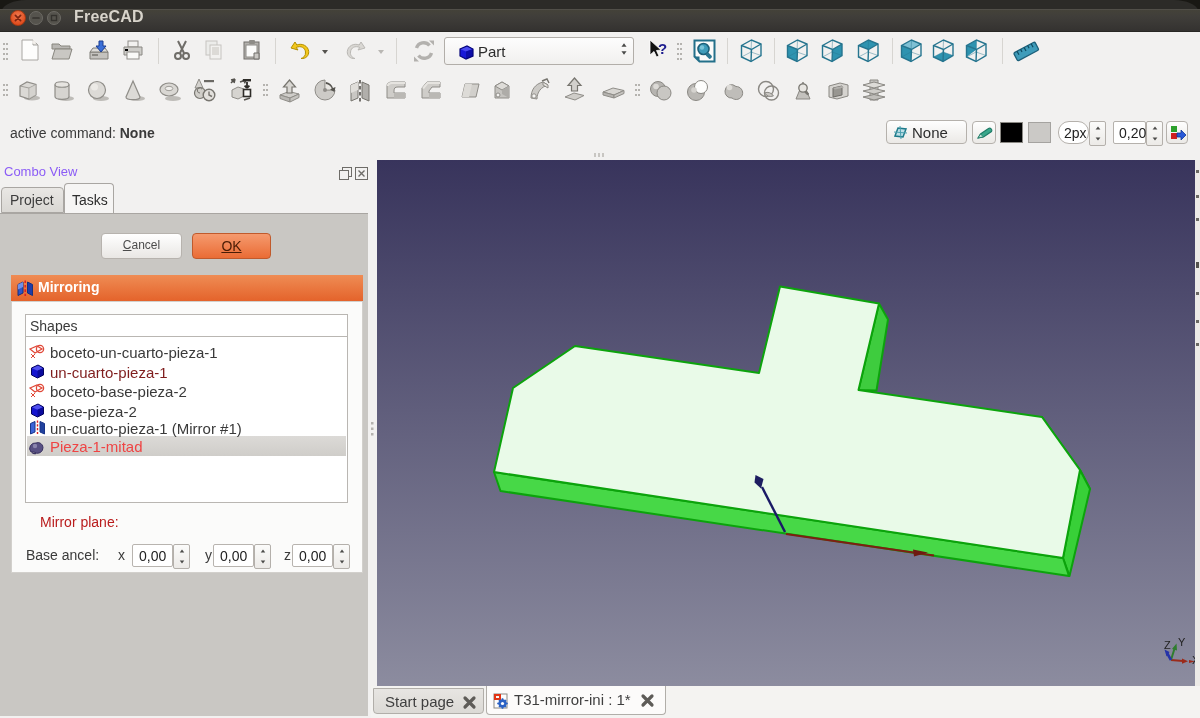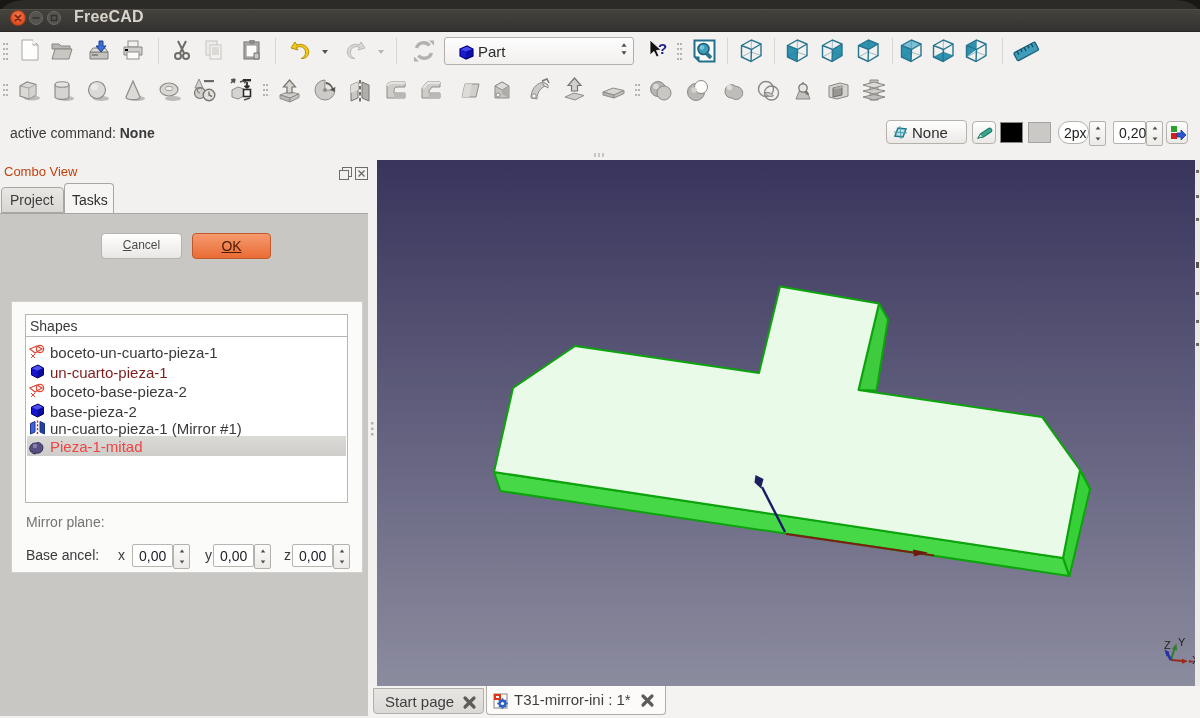--- a/index.html
+++ b/index.html
@@ -453,21 +453,21 @@
   <div class="a" style="left:1166px;top:89px;width:22px;height:23px;background:linear-gradient(#fefefe,#ebe9e6);border:1px solid #b5b1ac;border-radius:4px;box-sizing:border-box">
     <svg class="a" style="left:3px;top:3px" width="16" height="16">
         <rect x="1" y="1" width="6" height="6" fill="#2ca02c"></rect>
         <rect x="1" y="8" width="6" height="6" fill="#d02020"></rect>
         <path d="M7 8 h4 v-3 l5 5 -5 5 v-3 h-4 z" fill="#2858d8" stroke="#103898" stroke-width="0.8"></path>
       </svg>
   </div>
 </div>
 
 <div class="a" id="panel" style="left:0;top:146px;width:368px;height:572px;background:#f2f1f0">
-  <div class="a" style="left:4px;top:18px;font-size:13px;color:#c2410c">Combo View</div>
+  <div class="a" style="left:4px;top:18px;font-size:13px;color:#8b5cf6">Combo View</div>
   <svg class="a" style="left:339px;top:21px" width="13" height="13">
       <rect x="3.5" y="0.5" width="9" height="9" fill="#f2f1f0" stroke="#6e6c68"></rect>
       <rect x="0.5" y="3.5" width="9" height="9" fill="#f2f1f0" stroke="#6e6c68"></rect>
     </svg>
   <svg class="a" style="left:355px;top:21px" width="13" height="13">
       <rect x="0.5" y="0.5" width="12" height="12" fill="#f2f1f0" stroke="#6e6c68"></rect>
       <path d="M3.5 3.5 l6 6 M9.5 3.5 l-6 6" stroke="#6e6c68" stroke-width="1.4"></path>
     </svg>
   <div class="a" style="left:1px;top:41px;width:63px;height:26px;background:linear-gradient(#e9e7e4,#d9d7d3);border:1px solid #a9a6a2;border-radius:4px 4px 0 0;box-sizing:border-box;font-size:14px;color:#3c3c3c">
       <span style="position:absolute;left:8px;top:4px">Project</span>
@@ -477,20 +477,29 @@
     </div>
   <div class="a" style="left:0;top:67px;width:368px;height:503px;background:#c9c7c3;border-top:1px solid #a9a6a2;box-sizing:border-box"></div>
 
   <div class="a" style="left:101px;top:87px;width:81px;height:26px;background:linear-gradient(#ffffff,#e9e7e4);border:1px solid #b7b3ae;border-radius:4px;box-sizing:border-box;font-size:12px;color:#4c4c4c;text-align:center">
       <span style="position:absolute;left:0;right:0;top:4px"><u>C</u>ancel</span>
     </div>
   <div class="a" style="left:192px;top:87px;width:79px;height:26px;background:linear-gradient(#f59a6e,#ea6c35);border:1px solid #c05a2c;border-radius:4px;box-sizing:border-box;font-size:14px;color:#4a1c05;text-align:center">
       <span style="position:absolute;left:0;right:0;top:4px"><u>OK</u></span>
     </div>
 
+  <div class="a" style="left:11px;top:129px;width:352px;height:26px;background:linear-gradient(#ef8c54,#e4632b)">
+    <svg class="a" style="left:6px;top:5px" width="17" height="17">
+        <path d="M1 4.5 L6 2 L6 13 L1 15.5 Z" fill="#2f55c8" stroke="#16307e"></path>
+        <path d="M1 4.5 L6 2 L6 7 L1 9.5 Z" fill="#6f8fe8"></path>
+        <path d="M15.5 4.5 L10.5 2 L10.5 13 L15.5 15.5 Z" fill="#1e3ca8" stroke="#16307e"></path>
+        <path d="M8.25 0.5 V16" stroke="#e02020" stroke-width="1.6" stroke-dasharray="2.6 1.8"></path>
+      </svg>
+    <div class="a" style="left:27px;top:4px;font-size:14px;font-weight:bold;color:#fff">Mirroring</div>
+  </div>
 
   <div class="a" style="left:11px;top:155px;width:352px;height:272px;background:#fbfbfa;border:1px solid #d2d0cc;box-sizing:border-box">
 
     <div class="a" style="left:13px;top:12px;width:323px;height:189px;background:#fff;border:1px solid #b9b6b2;box-sizing:border-box">
       <div class="a" style="left:0;top:0;width:321px;height:22px;border-bottom:1px solid #b9b6b2;box-sizing:border-box;font-size:14px;color:#3a3a3a">
           <span style="position:absolute;left:4px;top:3px">Shapes</span>
         </div>
       <div class="a" style="left:1px;top:121px;width:319px;height:20px;background:linear-gradient(#dcdad7,#cfcdc9)"></div>
 
       <svg class="a" style="left:3px;top:29px" width="16" height="16">
@@ -531,21 +540,21 @@
       <div class="a" style="left:24px;top:104.5px;font-size:15px;color:#3a3a3a">un-cuarto-pieza-1 (Mirror #1)</div>
 
       <svg class="a" style="left:3px;top:123.5px" width="16" height="16">
           <path d="M2 13 a5.5 5.5 0 0 1 5 -9 a5 5 0 0 1 7 4.5 a5.5 5.5 0 0 1 -9 4.5 z" fill="#585083" stroke="#3a3360"></path>
           <circle cx="6" cy="7" r="2.2" fill="#8a84ad"></circle>
           <path d="M3 13.5 q2 1.5 4 0.8" stroke="#3a3360" stroke-width="1.4" fill="none"></path>
         </svg>
       <div class="a" style="left:24px;top:123px;font-size:15px;color:#ef4444">Pieza-1-mitad</div>
     </div>
 
-    <div class="a" style="left:14px;top:212px;font-size:14px;color:#737373">Mirror plane:</div>
+    <div class="a" style="left:28px;top:212px;font-size:14px;color:#b91c1c">Mirror plane:</div>
 
     <div class="a" style="left:14px;top:245px;font-size:14px;color:#3a3a3a">Base ancel:</div>
     <div class="a" style="left:106px;top:245px;font-size:14px;color:#3a3a3a">x</div>
     <div class="a" style="left:120px;top:242px;width:41px;height:23px;background:#fff;border:1px solid #b8b4af;border-radius:2px;box-sizing:border-box;font-size:14px;color:#222">
         <span style="position:absolute;left:6px;top:3px">0,00</span>
       </div>
     <div class="spinbtn" style="left:161px;top:242px;width:15px;height:23px">
         <div class="tri-up" style="transform:scale(0.75)"></div>
         <div class="tri-dn" style="transform:scale(0.75)"></div>
       </div>

